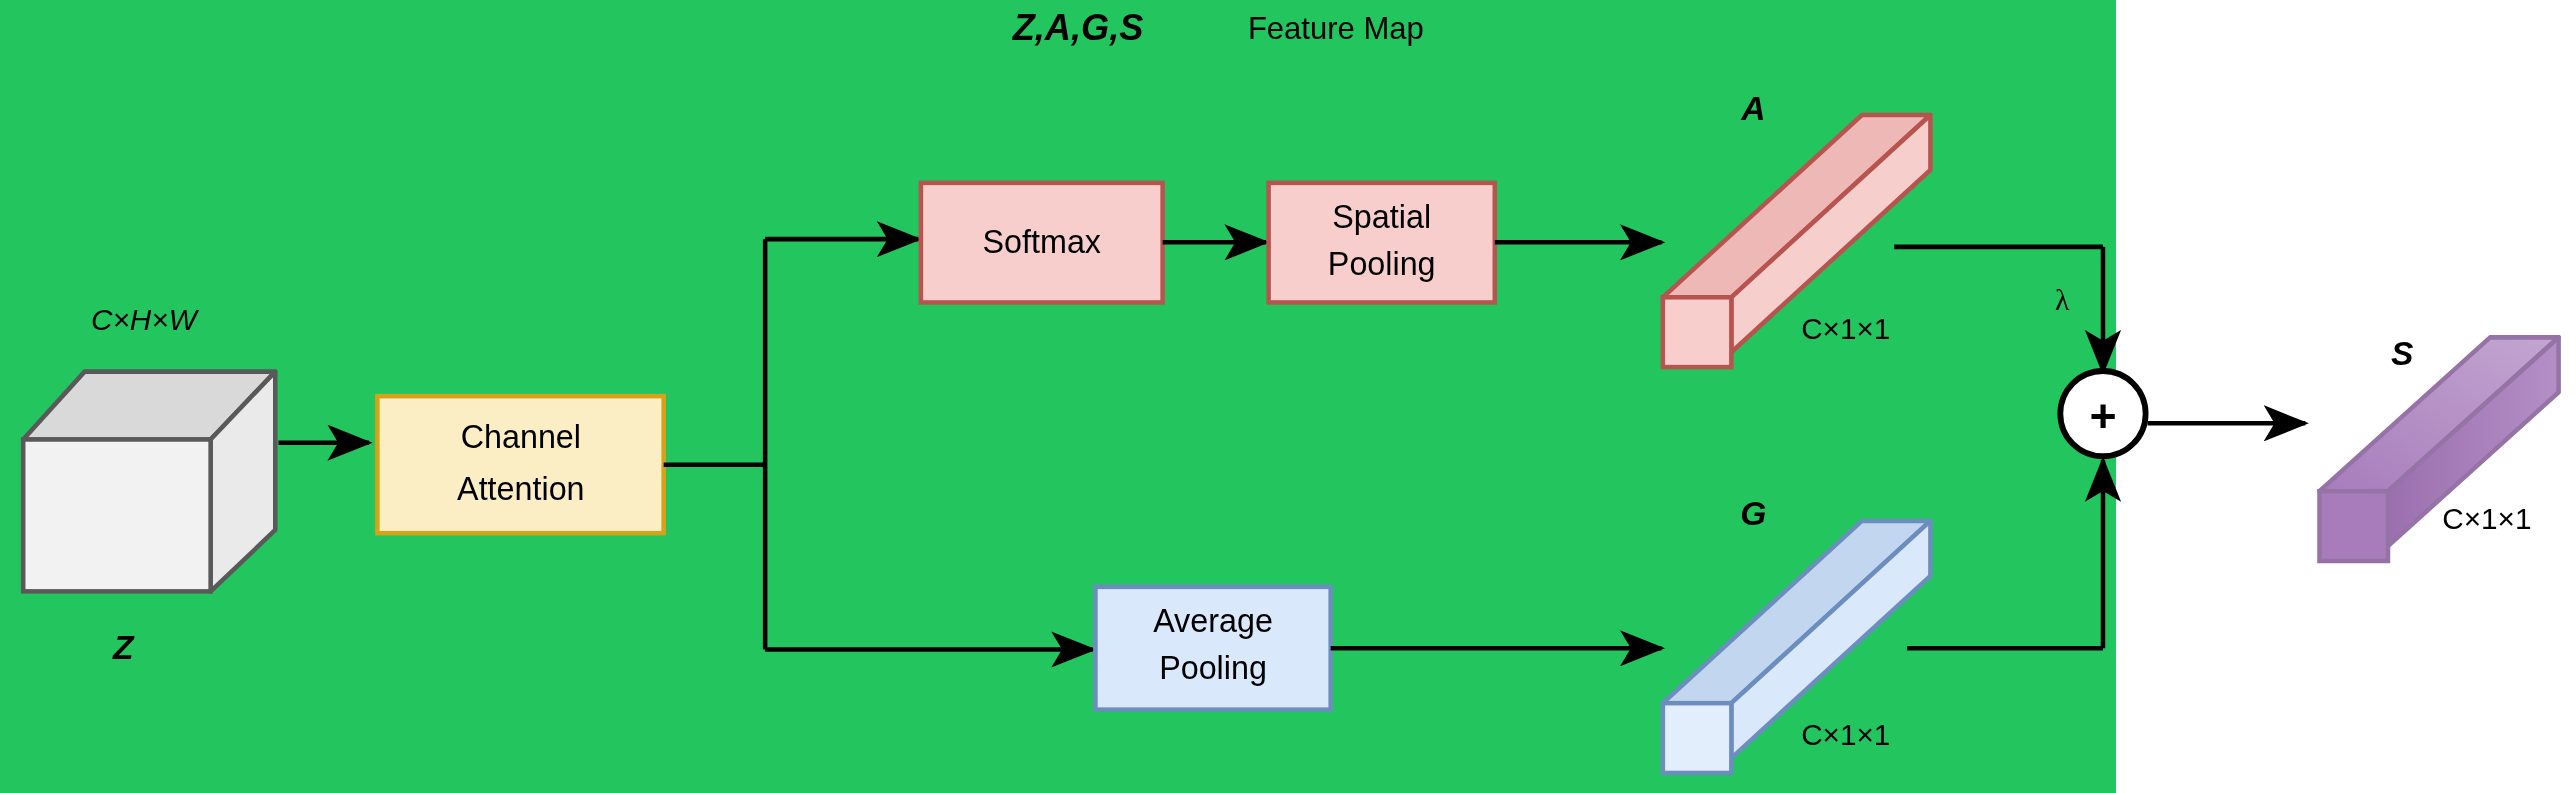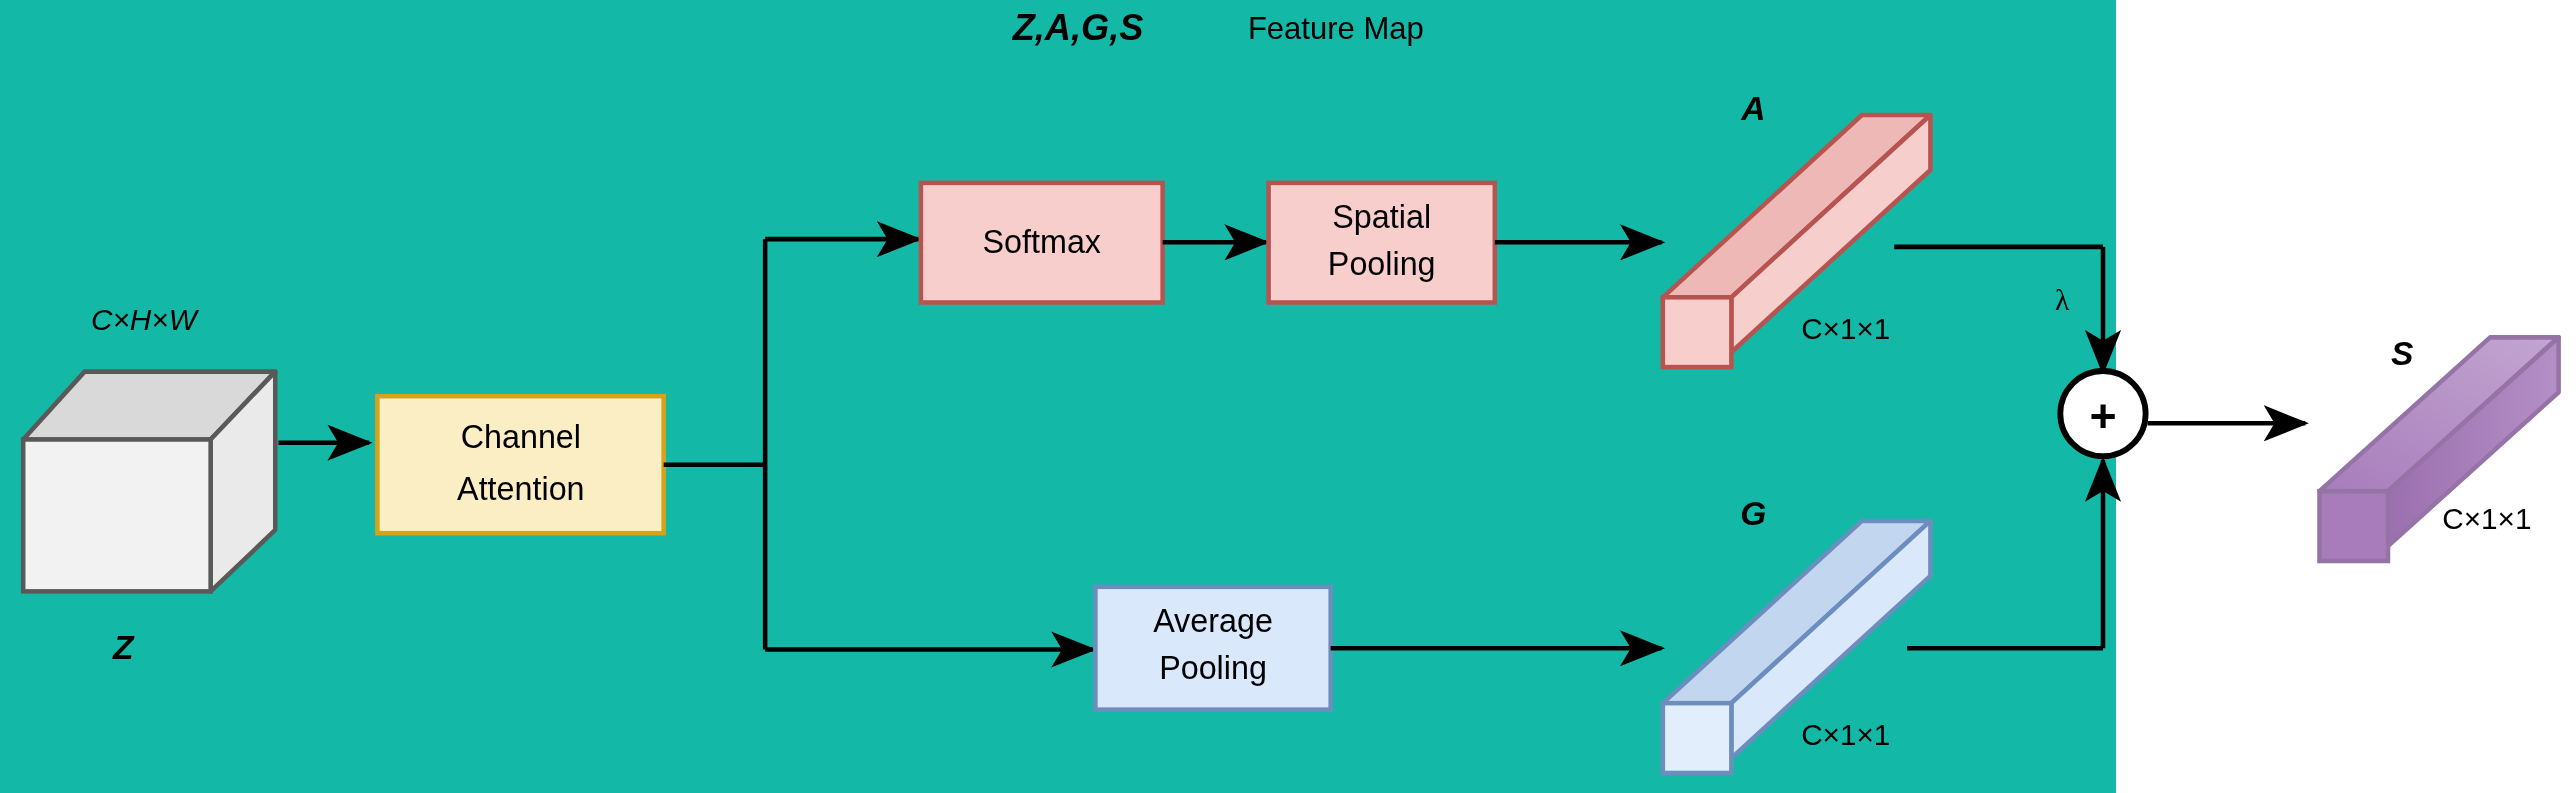--- a/index.html
+++ b/index.html
@@ -10,21 +10,21 @@
   body {
     width: 2576px;
     height: 793px;
     font-family: "Liberation Sans", sans-serif;
     overflow: hidden;
   }
   #diagram-root {
     position: relative;
     width: 2116px;
     height: 793px;
-    background: #14b8a6;
+    background: #22c55e;
   }
   svg#scene {
     position: absolute;
     top: 0;
     left: 0;
     width: 2576px;
     height: 793px;
     display: block;
   }
   .box-text {

